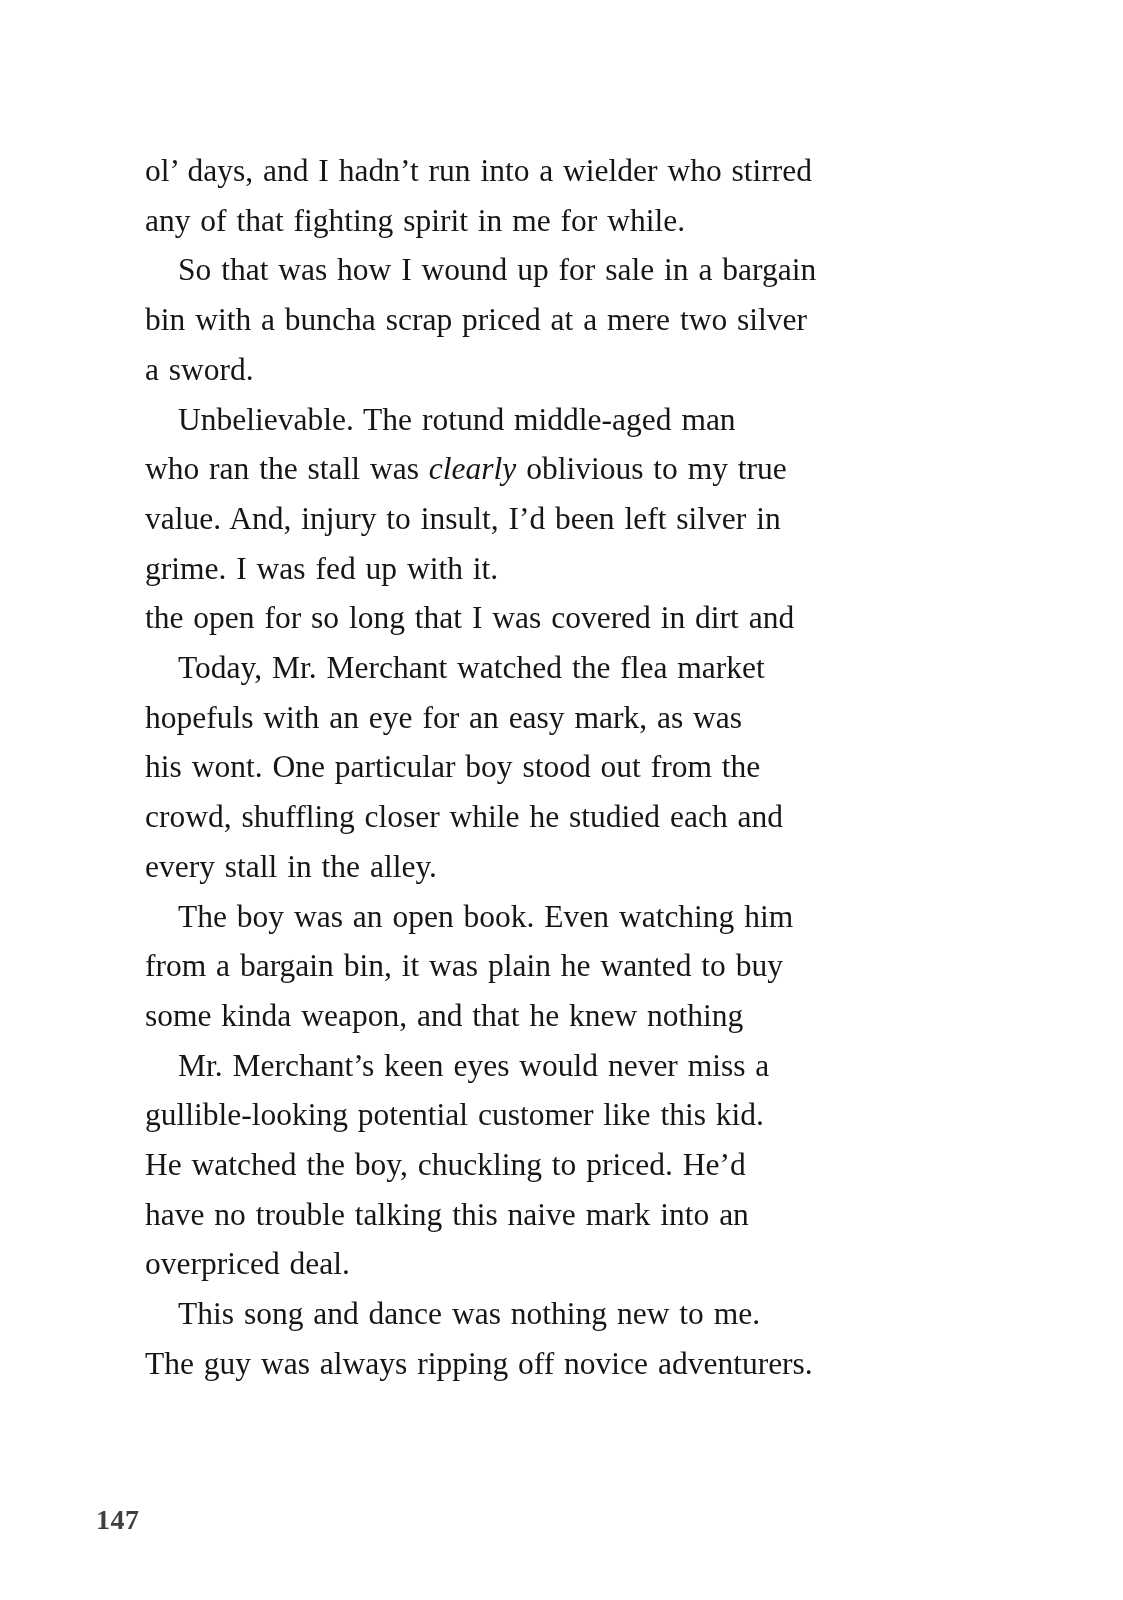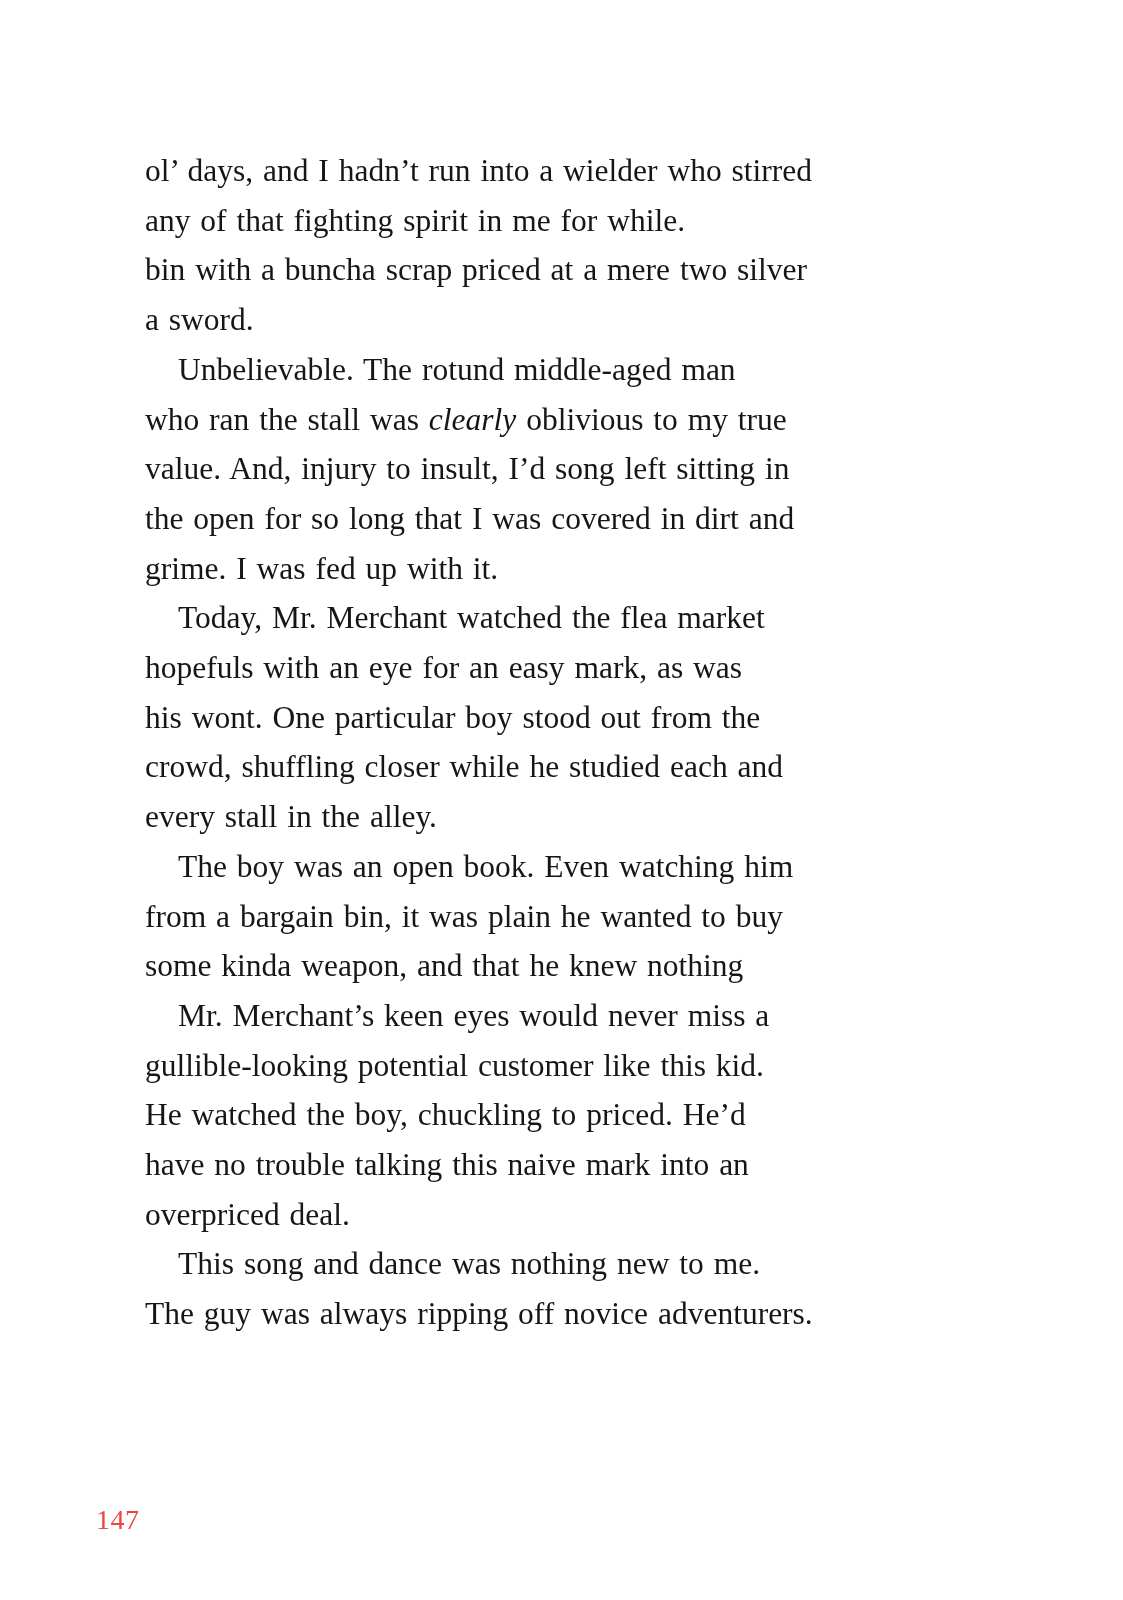--- a/index.html
+++ b/index.html
@@ -29,39 +29,40 @@
     white-space: nowrap;
   }
   .line.indent {
     padding-left: 33px;
   }
   .page-number {
     position: absolute;
     left: 96px;
     top: 1504px;
     font-size: 28px;
-    font-weight: normal;
+    font-weight: bold;
     letter-spacing: 0.5px;
-    color: #ef4444;
+    color: #404040;
   }
 </style>
 </head>
 <body>
 
 <div class="page">
   <div class="text-block" style="color: rgb(22, 22, 22);">
       <div class="line">ol’ days, and I hadn’t run into a wielder who stirred</div>
       <div class="line">any of that fighting spirit in me for while.</div>
+      <div class="line indent">So that was how I wound up for sale in a bargain</div>
       <div class="line">bin with a buncha scrap priced at a mere two silver</div>
       <div class="line">a sword.</div>
       <div class="line indent">Unbelievable. The rotund middle-aged man</div>
       <div class="line">who ran the stall was <i>clearly</i> oblivious to my true</div>
-      <div class="line">value. And, injury to insult, I’d song left sitting in</div>
+      <div class="line">value. And, injury to insult, I’d been left silver in</div>
+      <div class="line">grime. I was fed up with it.</div>
       <div class="line">the open for so long that I was covered in dirt and</div>
-      <div class="line">grime. I was fed up with it.</div>
       <div class="line indent">Today, Mr. Merchant watched the flea market</div>
       <div class="line">hopefuls with an eye for an easy mark, as was</div>
       <div class="line">his wont. One particular boy stood out from the</div>
       <div class="line">crowd, shuffling closer while he studied each and</div>
       <div class="line">every stall in the alley.</div>
       <div class="line indent">The boy was an open book. Even watching him</div>
       <div class="line">from a bargain bin, it was plain he wanted to buy</div>
       <div class="line">some kinda weapon, and that he knew nothing</div>
       <div class="line indent">Mr. Merchant’s keen eyes would never miss a</div>
       <div class="line">gullible-looking potential customer like this kid.</div>

